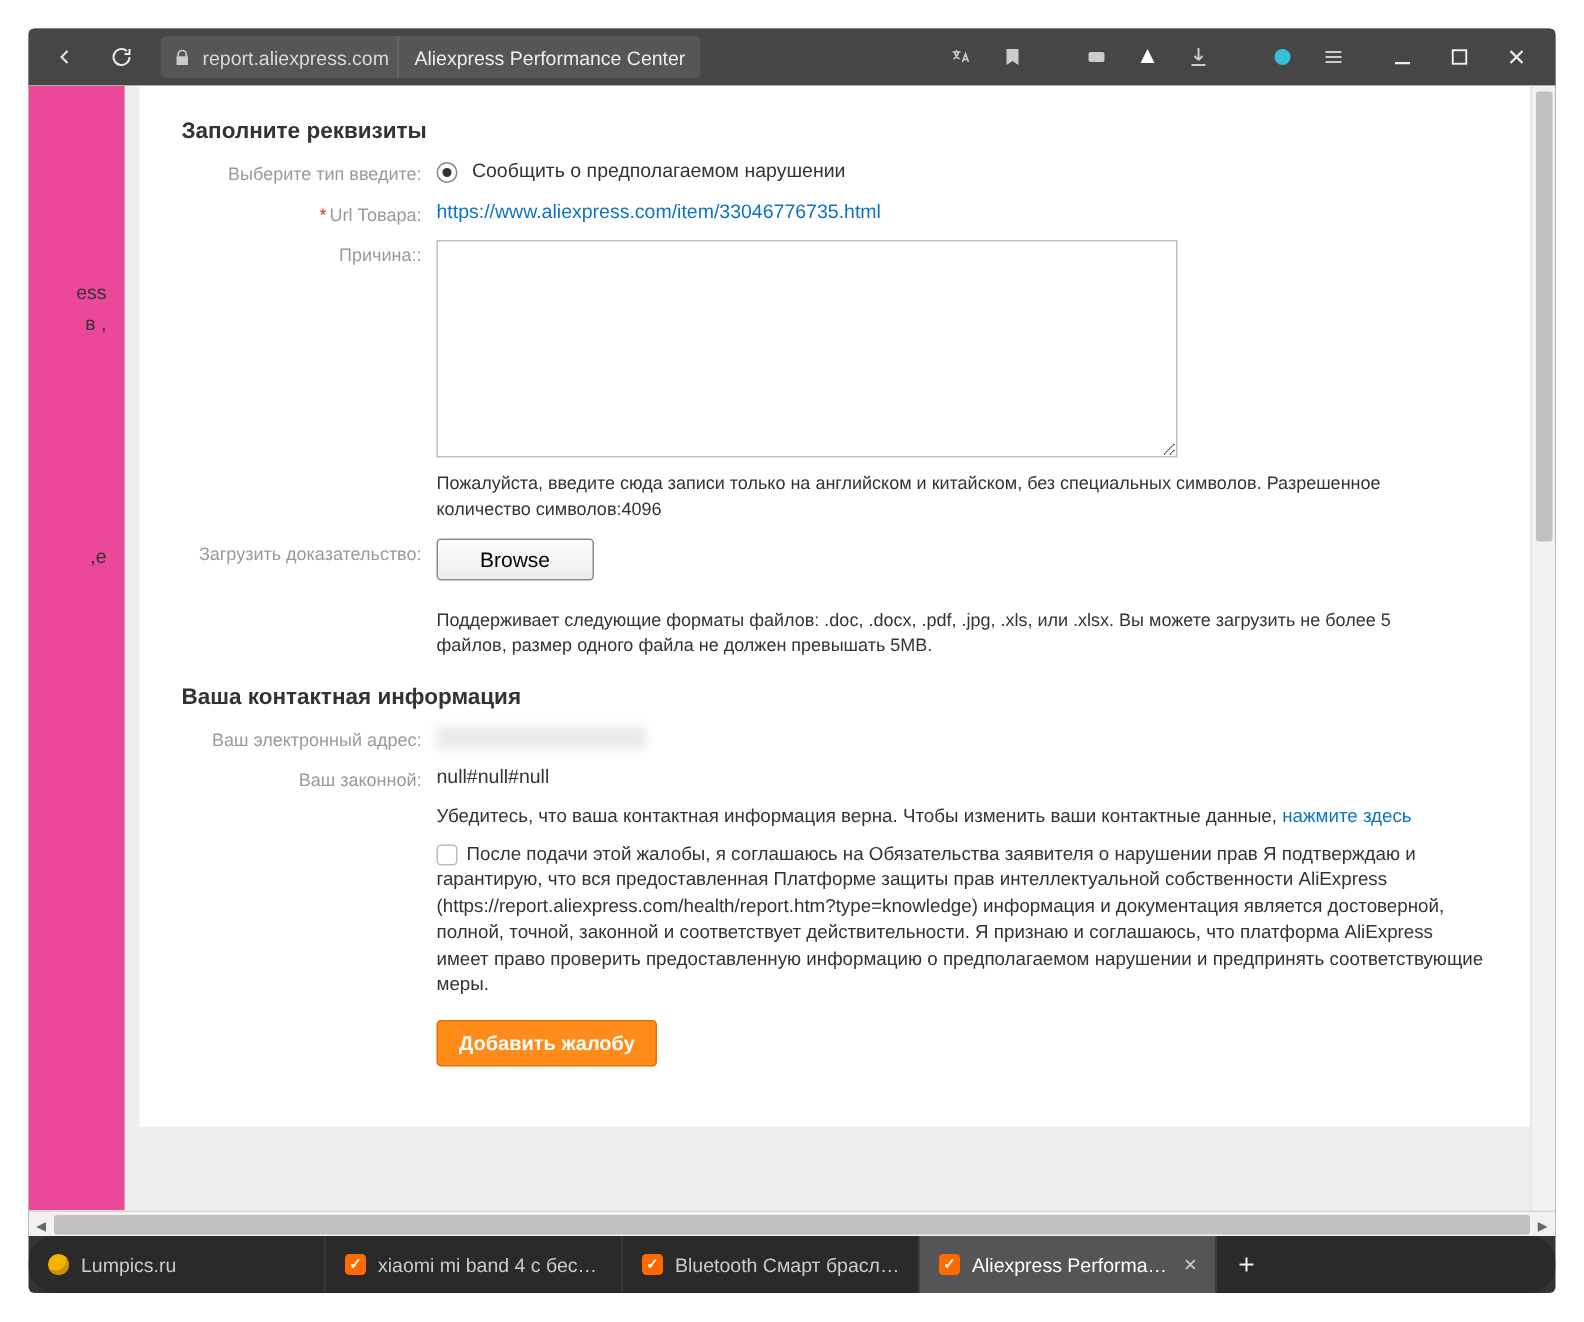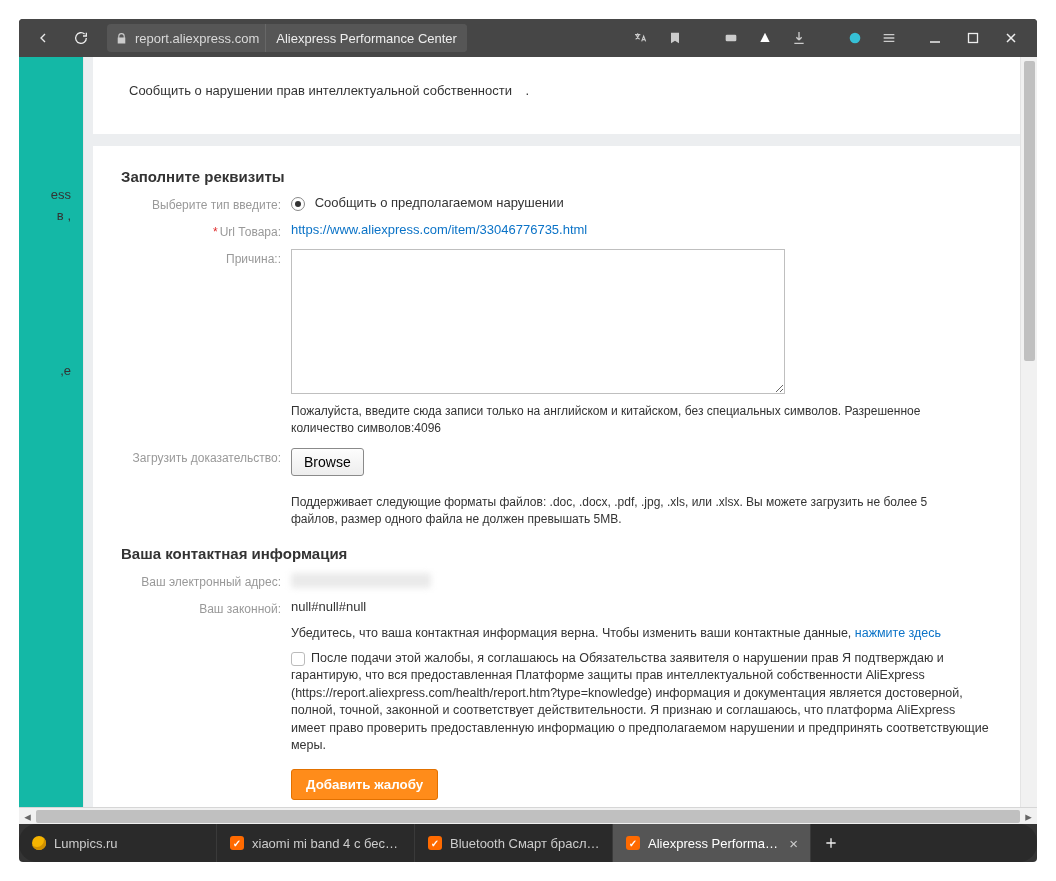--- a/index.html
+++ b/index.html
@@ -97,21 +97,21 @@
   background:#c0c0c0; border-radius:2px;
 }
 
 .page-wrap {
   position:absolute; top:0; left:0; right:17px; bottom:17px;
   overflow:hidden;
   background:#eceef0;
 }
 .sidebar-ghost {
   position:absolute; top:0; left:0; width:64px; bottom:0;
-  background:#14b8a6;
+  background:#ec4899;
   padding: 40px 12px 0 12px;
   font-size: 13px; color:#333;
   box-shadow: 1px 0 0 #e6e6e6;
 }
 .sidebar-ghost span { display:block; margin-bottom:6px; white-space:nowrap; direction:rtl; overflow:hidden; }
 
 .card {
   background:#fff;
   margin: 0 0 12px 74px;
   padding: 22px 28px;
@@ -144,21 +144,21 @@
   width: 494px; height: 145px;
   border:1px solid #bfbfbf; resize: both;
   font-family: inherit; font-size: 13px;
   padding: 4px;
 }
 .hint {
   color:#333; font-size:12px; margin-top:6px; line-height:1.45;
   max-width: 680px;
 }
 .browse-btn {
-  padding: 5px 12px;
+  padding: 5px 28px;
   font-size: 14px;
   background: linear-gradient(#fdfdfd,#ededed);
   border:1px solid #8a8a8a;
   border-radius:3px;
   cursor:pointer;
 }
 .email-blur {
   display:inline-block; width:140px; height:15px;
   background:#eaeaea; filter: blur(3px); border-radius:2px;
   vertical-align:middle;
@@ -287,24 +287,20 @@
   </div>
 
   <div class="content-area">
     <div class="page-wrap">
       <div class="sidebar-ghost">
         <span style="margin-top:90px">ess</span>
         <span>, в</span>
         <span style="margin-top:140px">е,</span>
       </div>
 
-      <div class="card first">
-        <span>Сообщить о нарушении прав интеллектуальной собственности</span>
-        <span style="margin-left:10px">.</span>
-      </div>
 
       <div class="card" style="padding-bottom:30px">
         <div class="section-title">Заполните реквизиты</div>
 
         <div class="frow">
           <div class="flabel">Выберите тип введите:</div>
           <div class="fval">
             <span class="radio">
                   <span class="dot"></span>
                 </span>

